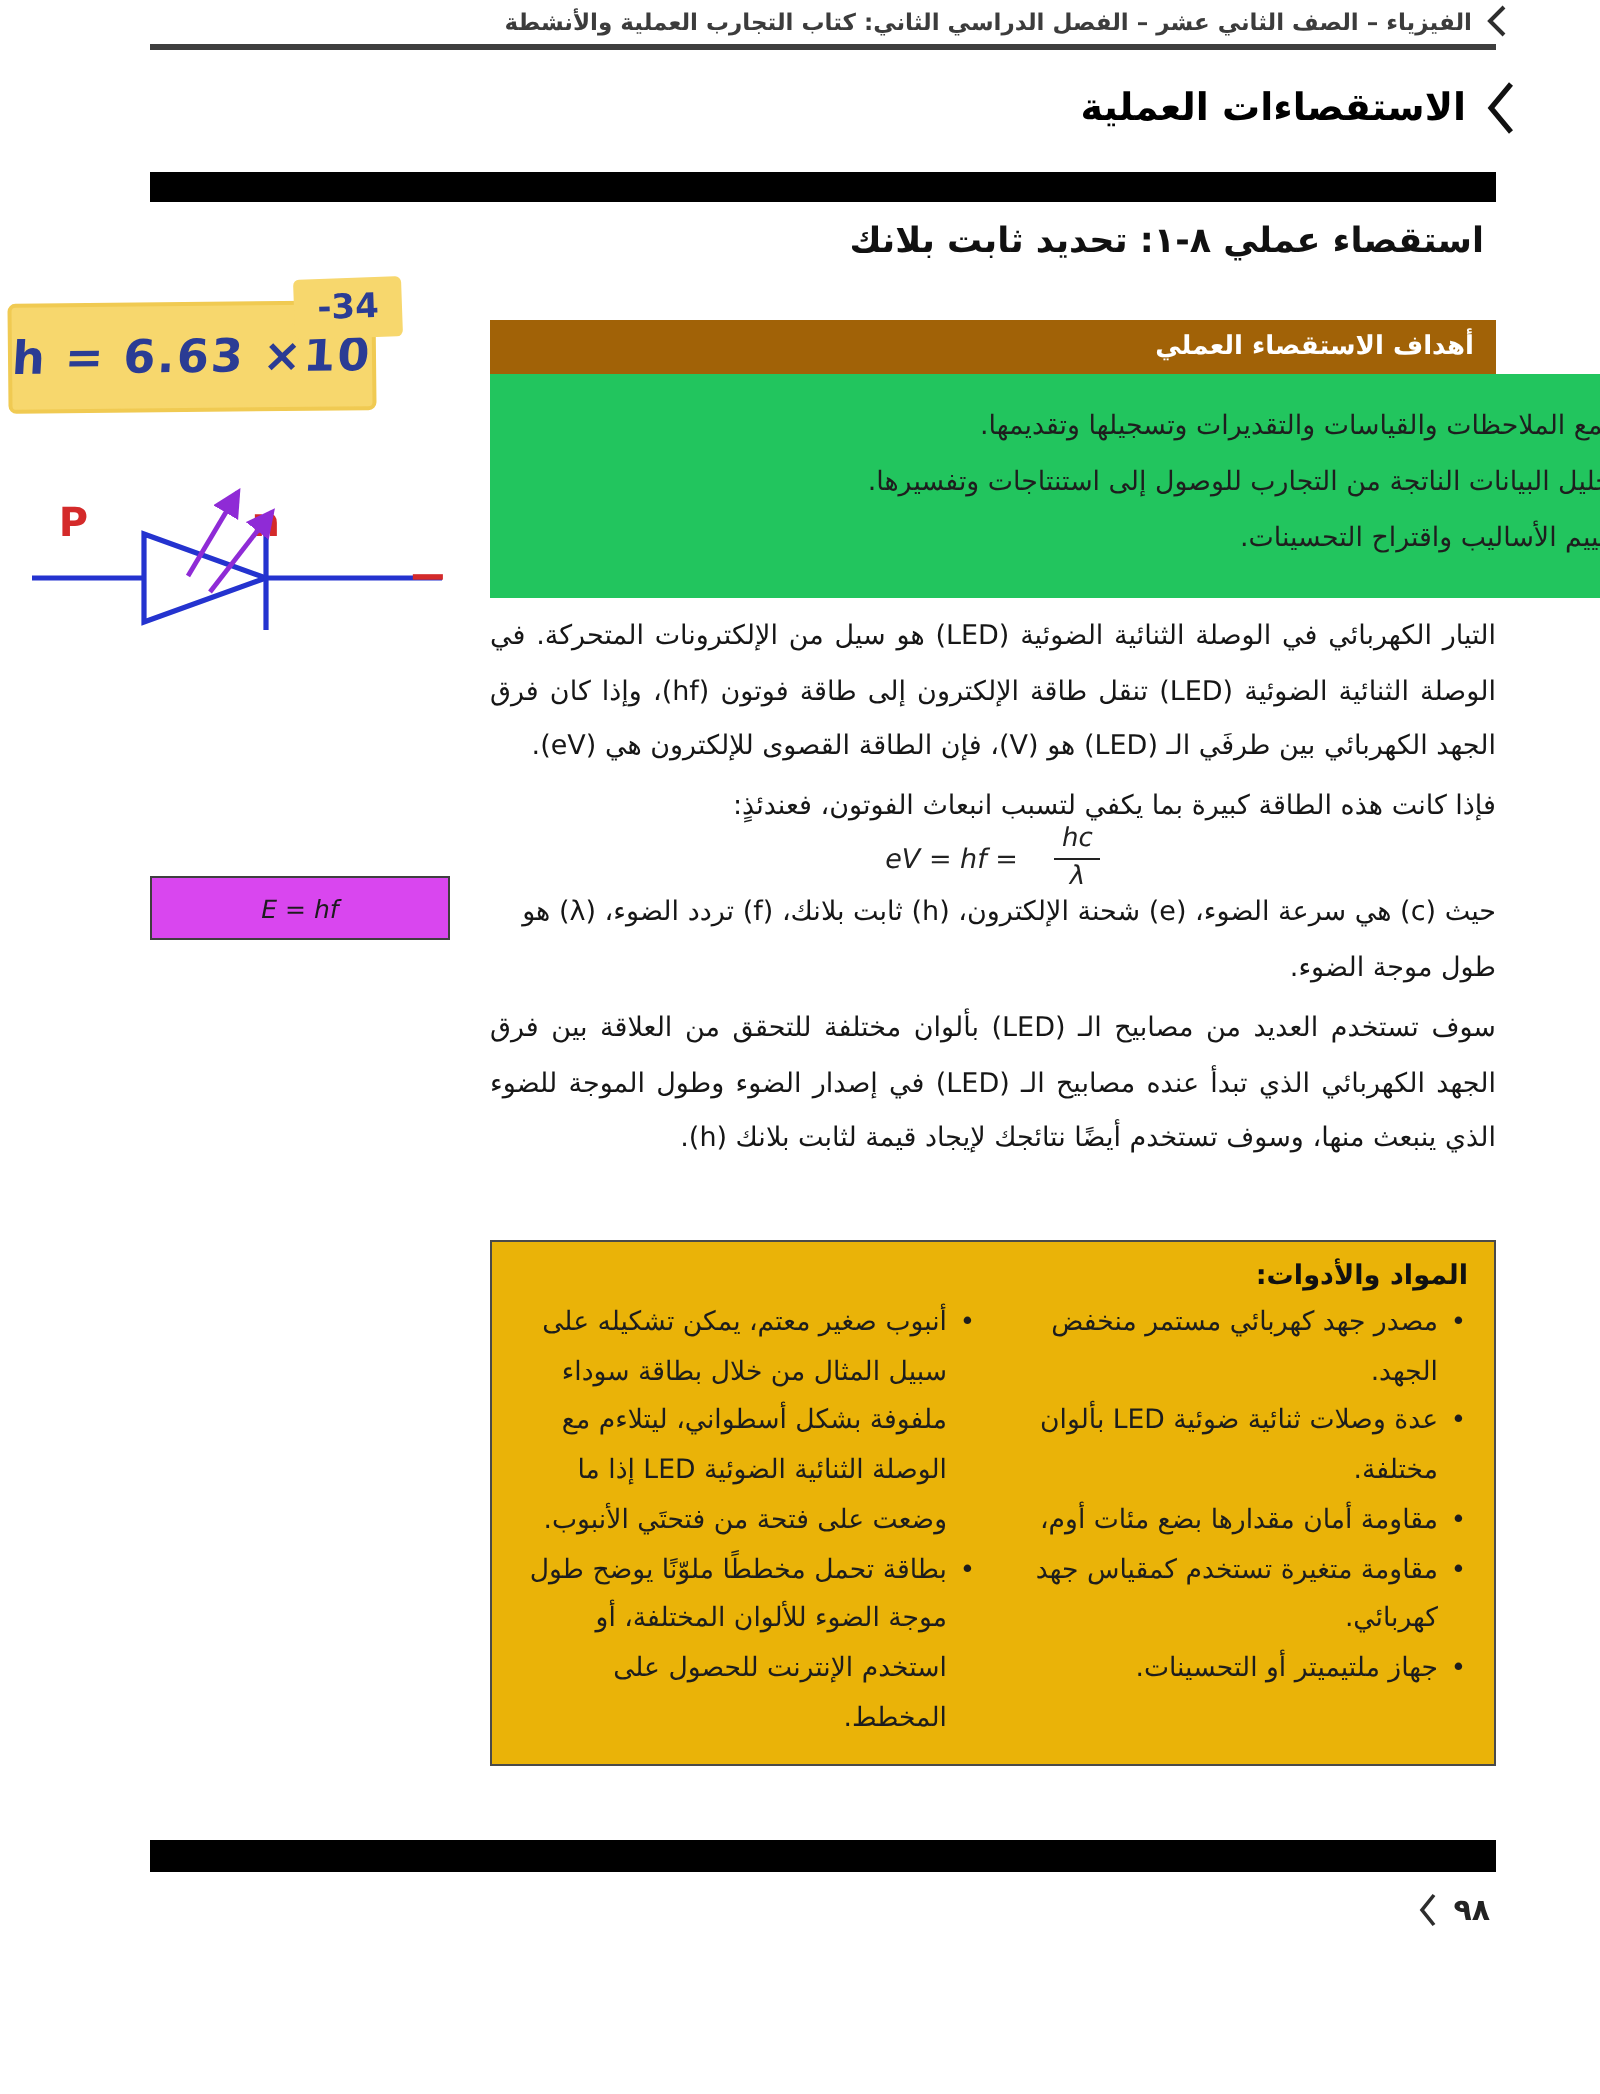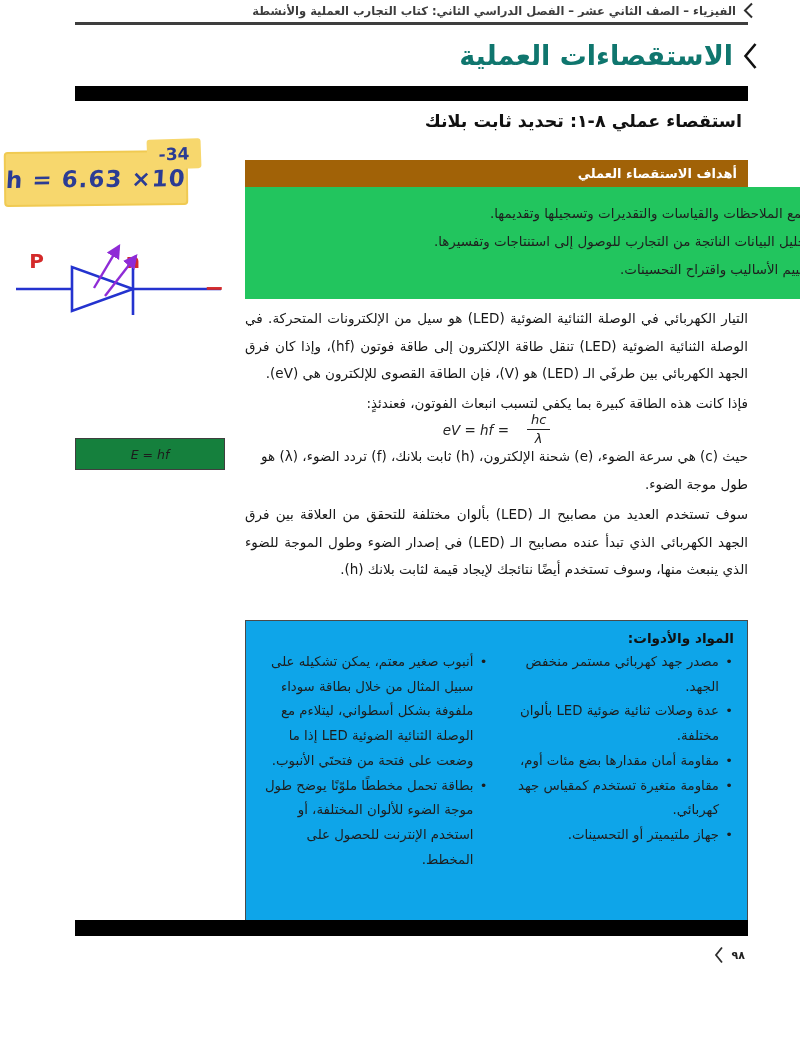--- a/index.html
+++ b/index.html
@@ -6,21 +6,21 @@
   body { background:#ffffff; font-family:"DejaVu Sans", sans-serif; }
   .page { position:relative; width:800px; height:1047px; background:#ffffff; overflow:hidden; direction:rtl; }
 
   
   .header-row { position:absolute; top:2px; right:46px; display:flex; align-items:center; gap:7px; direction:rtl; }
   .header-text { font-size:11.5px; font-weight:bold; color:#3c3c3c; letter-spacing:0; }
   .header-rule { position:absolute; top:22px; left:75px; width:673px; height:2.5px; background:#3e3e3e; }
 
   
   .title-row { position:absolute; top:40px; right:42px; display:flex; align-items:center; gap:10px; direction:rtl; }
-  .main-title { font-size:27px; font-weight:bold; color:#0f766e; }
+  .main-title { font-size:19px; font-weight:bold; color:#000000; }
 
   .top-band { position:absolute; top:86px; left:75px; width:673px; height:15px; background:#000000; }
 
   .section-title { position:absolute; top:111px; right:58px; font-size:17.5px; font-weight:bold; color:#111; }
 
   
   .hand-note { position:absolute; left:4px; top:151px; width:184px; height:55px; background:#f7d76d; border:2px solid #f0ca52; border-radius:4px; transform:rotate(-0.6deg); display:flex; align-items:center; justify-content:center; }
   .hand-note-exp { position:absolute; left:147px; top:139px; width:54px; height:30px; background:#f7d76d; border-radius:3px; display:flex; align-items:center; justify-content:center; transform:rotate(-2deg); }
   .hand-ink { color:#2b3c94; font-weight:bold; direction:ltr; }
   .hand-base { font-size:23px; letter-spacing:1px; transform:skewX(-4deg); }
@@ -38,34 +38,34 @@
   .rcol { position:absolute; left:245px; width:503px; direction:rtl; font-size:13.5px; color:#161616; line-height:2.05; text-align:justify; }
   .p1 { top:305px; }
   .lead { top:390px; text-align:right; }
   .equation-row { position:absolute; left:245px; width:503px; top:412px; display:flex; align-items:center; justify-content:center; gap:18px; direction:ltr; font-style:italic; color:#222; font-size:13.5px; }
   .frac { display:inline-flex; flex-direction:column; align-items:center; line-height:1.25; font-size:13px; }
   .frac .num { border-bottom:1.3px solid #222; padding:0 4px 1px; }
   .frac .den { padding-top:1px; }
   .p2 { top:443px; text-align:right; }
   .p3 { top:501px; }
 
-  .ehf-box { position:absolute; left:75px; top:438px; width:150px; height:32px; background:#15803d; border:1.6px solid #3f3f3f; display:flex; align-items:center; justify-content:center; font-size:12.5px; font-style:italic; color:#1c1c1c; }
+  .ehf-box { position:absolute; left:75px; top:438px; width:150px; height:32px; background:#d946ef; border:1.6px solid #3f3f3f; display:flex; align-items:center; justify-content:center; font-size:12.5px; font-style:italic; color:#1c1c1c; }
 
   
-  .materials-box { position:absolute; left:245px; top:620px; width:503px; height:316px; background:#0ea5e9; border:1.2px solid #4a4a4a; padding:9px 13px; direction:rtl; }
+  .materials-box { position:absolute; left:245px; top:620px; width:503px; height:263px; background:#eab308; border:1.2px solid #4a4a4a; padding:9px 13px; direction:rtl; }
   .materials-title { font-size:13.6px; font-weight:bold; color:#111; margin-bottom:4px; }
   .materials-cols { display:flex; gap:16px; direction:rtl; }
   .mat-col { width:50%; }
   .mat-item { position:relative; padding-right:15px; font-size:13.3px; color:#1d1d1d; line-height:1.86; text-align:right; }
   .mat-item .bullet { position:absolute; right:1px; top:0; font-size:13px; }
 
   .bottom-band { position:absolute; top:920px; left:75px; width:673px; height:16px; background:#000; }
 
   .footer-row { position:absolute; top:946px; right:55px; display:flex; align-items:center; gap:8px; direction:ltr; }
-  .footer-num { font-size:11px; font-weight:bold; color:#222; }
+  .footer-num { font-size:15px; font-weight:bold; color:#222; }
 
   .chev { display:block; }
 </style>
 </head>
 <body>
 
 <div class="page">
 
   <div class="header-row">
     <svg class="chev" width="11" height="17" viewBox="0 0 11 17">

